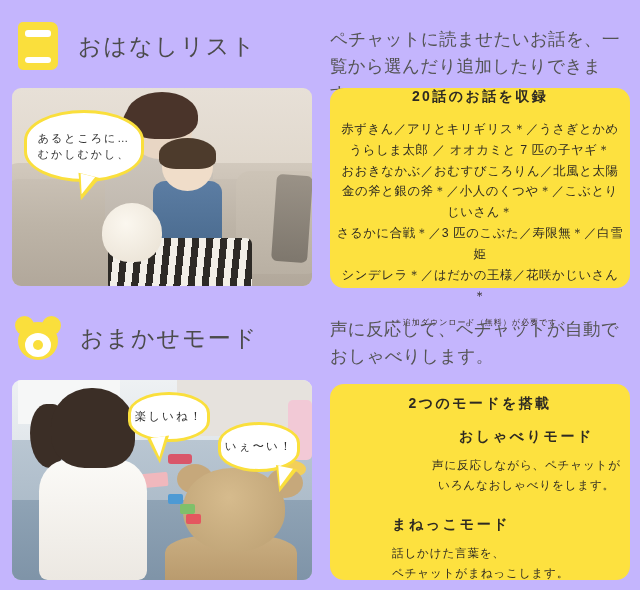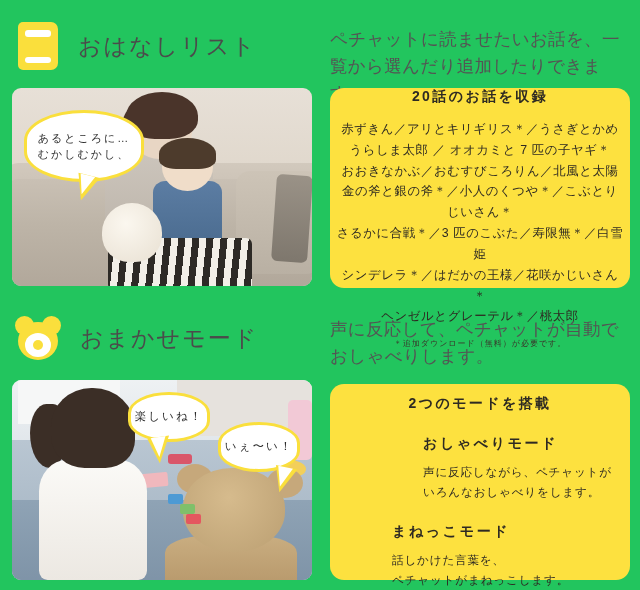--- a/index.html
+++ b/index.html
@@ -2,21 +2,21 @@
 <html><head>
 <meta charset="utf-8">
 <style>
   * { box-sizing: border-box; margin: 0; padding: 0; }
   html, body {
     width: 640px; height: 590px;
     background: #ffffff;
     font-family: "Liberation Sans", "DejaVu Sans", sans-serif;
     overflow: hidden;
   }
-  .page { position: relative; width: 640px; height: 590px; background:#22c55e; }
+  .page { position: relative; width: 640px; height: 590px; background:#c4b5fd; }
 
   
   .sec-head { position:absolute; display:flex; align-items:center; }
   .sec-title {
     font-size: 23px; color:#4b4b4b; letter-spacing: 2px;
     font-weight: 400; white-space: nowrap;
   }
 
   
   .book-icon { width: 40px; height: 48px; position: relative; }
@@ -249,21 +249,20 @@
 
   <div class="panel" style="left:330px; top:88px; width:300px; height:200px;">
     <div class="panel-title" style="margin-top:0;">20話のお話を収録</div>
     <div class="panel-list" style="margin-top:13px; padding:0 6px;">
       <div>赤ずきん／アリとキリギリス＊／うさぎとかめ</div>
       <div>うらしま太郎 ／ オオカミと 7 匹の子ヤギ＊</div>
       <div>おおきなかぶ／おむすびころりん／北風と太陽</div>
       <div>金の斧と銀の斧＊／小人のくつや＊／こぶとりじいさん＊</div>
       <div>さるかに合戦＊／3 匹のこぶた／寿限無＊／白雪姫</div>
       <div>シンデレラ＊／はだかの王様／花咲かじいさん＊</div>
-      <div>ヘンゼルとグレーテル＊／桃太郎</div>
     </div>
     <div class="panel-note" style="margin-top:11px;">＊追加ダウンロード（無料）が必要です。</div>
   </div>
 
   <div class="sec-head" style="left:14px; top:316px;">
     <div class="bear-icon">
       <div class="ear l"></div>
       <div class="ear r"></div>
       <div class="head"></div>
       <div class="muzzle"></div>
@@ -305,21 +304,21 @@
     <div class="bubble" style="left:206px; top:42px; width:82px; height:50px; font-size:11.5px;">
       <div>いぇ〜い！</div>
       <div class="tail-outer" style="left:52px; top:42px; transform:rotate(12deg);"></div>
       <div class="tail-inner" style="left:55px; top:42px; transform:rotate(12deg);"></div>
     </div>
   </div>
 
   <div class="panel" style="left:330px; top:384px; width:300px; height:196px;">
     <div class="panel-title" style="margin-top:11px;">2つのモードを搭載</div>
 
-    <div style="margin-top:22px; padding-left:93px;">
+    <div style="margin-top:15px; padding-left:93px;text-align:center;">
       <div class="mode-name">おしゃべりモード</div>
       <div class="mode-desc" style="margin-top:9px;">
         <div>声に反応しながら、ペチャットが</div>
         <div>いろんなおしゃべりをします。</div>
       </div>
     </div>
 
     <div style="margin-top:20px; padding-left:62px;">
       <div class="mode-name">まねっこモード</div>
       <div class="mode-desc" style="margin-top:9px;">

